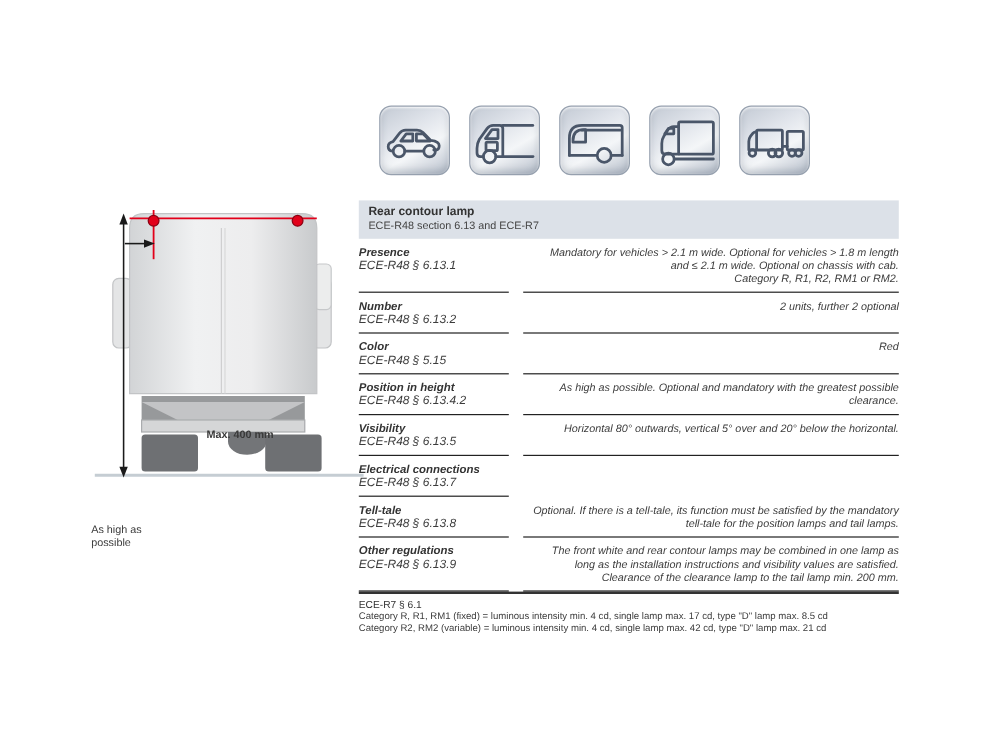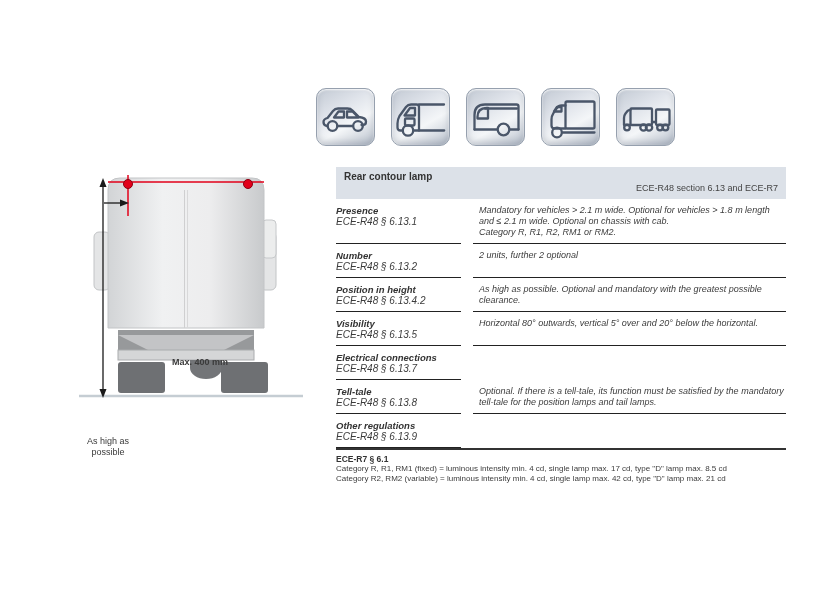--- a/index.html
+++ b/index.html
@@ -11,37 +11,37 @@
   .tile{width:57px;height:56px;border-radius:10px;border:1px solid #96a0ae;
         background:linear-gradient(150deg,#c3cad4 0%,#dfe3ea 35%,#f4f6f8 62%,#b8c0cc 100%);
         box-shadow:inset 0 1px 2px rgba(255,255,255,.9), inset 0 -3px 6px rgba(90,100,120,.28);
         display:flex;align-items:center;justify-content:center;}
   .tile svg{stroke:#4a5669;stroke-width:2.3;fill:none;stroke-linecap:round;stroke-linejoin:round;}
 
   
   .diagram{position:absolute;left:40px;top:160px;width:270px;height:250px;}
   .dlabel{position:absolute;font-size:9px;line-height:11px;color:#3a3a3a;}
   .dlabel.w{left:132px;top:197px;font-weight:bold;}
-  .dlabel.h{left:36px;top:276px;width:64px;text-align:center;white-space:pre-line;}
+  .dlabel.h{left:36px;top:276px;width:64px;text-align:left;white-space:pre-line;}
 
   
-  .panel{position:absolute;left:336px;top:167px;width:450px;}
+  .panel{position:absolute;left:299px;top:167px;width:450px;}
   .panel-header{background:#dce1e8;padding:4px 8px 5px 8px;}
   .panel-title{font-size:10px;font-weight:bold;line-height:12px;color:#333;}
-  .panel-sub{font-size:9px;line-height:11px;color:#444;text-align:right;}
+  .panel-sub{font-size:9px;line-height:11px;color:#444;}
   .row{display:grid;grid-template-columns:125px 1fr;column-gap:12px;font-style:italic;}
   .cell{border-bottom:1.2px solid #222;padding:6px 0 5px 0;}
   .row:last-of-type .cell{border-bottom:none;}
-  .cell.right{padding-left:6px;}
+  .cell.right{padding-left:6px;text-align:right;}
   .rtitle{font-size:9.5px;font-weight:bold;line-height:11px;color:#333;}
   .rref{font-size:10px;line-height:11px;color:#3c3c3c;}
   .rdesc{font-size:9px;line-height:11px;color:#3c3c3c;white-space:pre-line;}
   .foot-rule{height:2px;background:#333;}
   .footnote{margin-top:4px;}
-  .fn-title{font-size:8.5px;font-weight:bold;line-height:10px;color:#333;}
+  .fn-title{font-size:8.5px;font-weight:normal;line-height:10px;color:#333;}
   .fn-line{font-size:8px;line-height:10px;color:#3c3c3c;}
 </style>
 </head>
 <body>
 
 <div class="page">
 
   <div class="diagram">
     <svg width="270" height="250" viewBox="0 0 270 250">
       <defs>
@@ -161,20 +161,29 @@
     <div class="row">
       <div class="cell left">
         <div class="rtitle">Number</div>
         <div class="rref">ECE-R48 § 6.13.2</div>
       </div>
       <div class="cell right">
         <div class="rdesc">2 units, further 2 optional</div>
       </div>
     </div>
 
+    <div class="row">
+      <div class="cell left">
+        <div class="rtitle">Color</div>
+        <div class="rref">ECE-R48 § 5.15</div>
+      </div>
+      <div class="cell right">
+        <div class="rdesc">Red</div>
+      </div>
+    </div>
 
 
     <div class="row">
       <div class="cell left">
         <div class="rtitle">Position in height</div>
         <div class="rref">ECE-R48 § 6.13.4.2</div>
       </div>
       <div class="cell right">
         <div class="rdesc">As high as possible. Optional and mandatory with the greatest possible clearance.</div>
       </div>
@@ -204,20 +213,23 @@
       </div>
       <div class="cell right">
         <div class="rdesc">Optional. If there is a tell-tale, its function must be satisfied by the mandatory tell-tale for the position lamps and tail lamps.</div>
       </div>
     </div>
 
     <div class="row">
       <div class="cell left">
         <div class="rtitle">Other regulations</div>
         <div class="rref">ECE-R48 § 6.13.9</div>
+      </div>
+      <div class="cell right">
+        <div class="rdesc">The front white and rear contour lamps may be combined in one lamp as long as the installation instructions and visibility values are satisfied. Clearance of the clearance lamp to the tail lamp min. 200 mm.</div>
       </div>
     </div>
 
     <div class="foot-rule"></div>
     <div class="footnote">
       <div class="fn-title">ECE-R7 § 6.1</div>
       <div class="fn-line">Category R, R1, RM1 (fixed) = luminous intensity min. 4 cd, single lamp max. 17 cd, type "D" lamp max. 8.5 cd</div>
       <div class="fn-line">Category R2, RM2 (variable) = luminous intensity min. 4 cd, single lamp max. 42 cd, type "D" lamp max. 21 cd</div>
     </div>
   </div>

